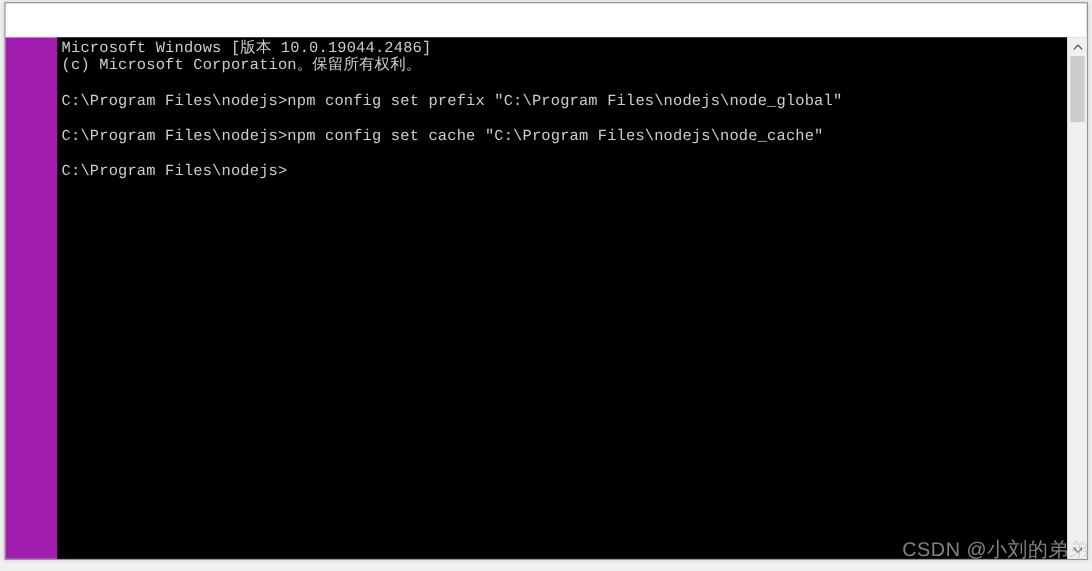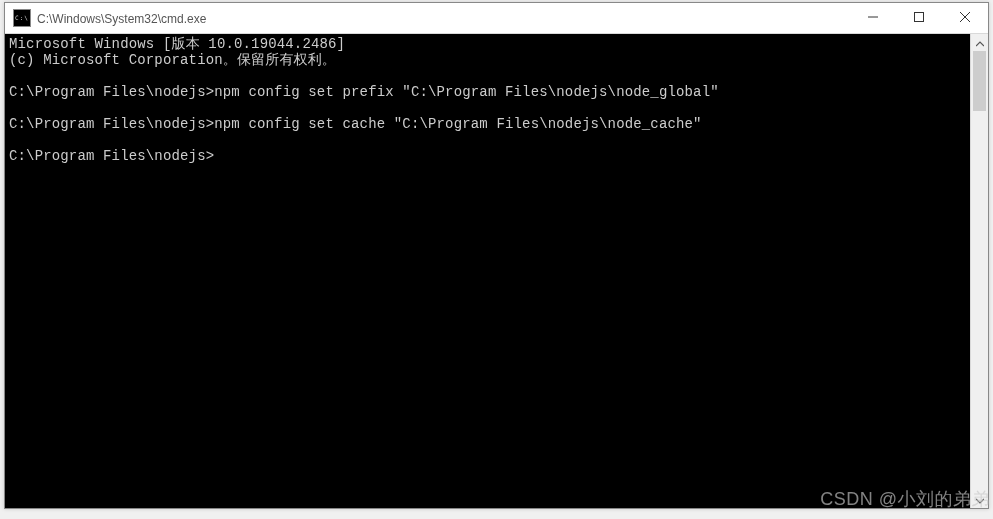--- a/index.html
+++ b/index.html
@@ -3,63 +3,35 @@
 <meta charset="utf-8">
 <style>
   html,body{margin:0;padding:0;height:100%;width:993px;height:519px;font-family:"Segoe UI",Arial,sans-serif;background:#f0f0f0;overflow:hidden;}
   .window{position:absolute;left:4px;top:2px;width:983px;height:505px;border:1px solid #888;background:#fff;box-shadow:0 0 4px rgba(0,0,0,.15);}
   .titlebar{height:30px;display:flex;align-items:center;background:#fff;color:#555;font-size:12px;border-bottom:1px solid #d9d9d9;user-select:none;}
   .titlebar .icon-box{width:16px;height:16px;margin:0 6px 0 8px;background:#000;border:1px solid #888;display:flex;align-items:center;justify-content:center;color:#ccc;font-size:6px;font-family:Consolas,monospace;line-height:1;letter-spacing:1px;}
   .titlebar .title{flex:1;padding-top:1px;}
   .win-btns{display:flex;height:100%;}
   .win-btn{width:46px;height:100%;display:flex;align-items:center;justify-content:center;color:#333;}
   .win-btn svg{width:10px;height:10px;}
-  .client{position:absolute;top:31px;left:0;right:0;bottom:0;background:#a21caf;display:flex;}
+  .client{position:absolute;top:31px;left:0;right:0;bottom:0;background:#a21caf;display:flex;padding-left:47px;}
   .terminal{flex:1;background:#000;color:#ccc;font-family:"NSimSun","SimSun","Consolas","Courier New",monospace;font-size:14px;line-height:16px;padding:2px 2px 4px 4px;white-space:pre;overflow:hidden;letter-spacing:.15px;}
   .scrollbar{width:17px;background:#f0f0f0;display:flex;flex-direction:column;border-left:1px solid #d9d9d9;}
   .sb-btn{height:17px;display:flex;align-items:center;justify-content:center;background:#f0f0f0;color:#555;}
   .sb-btn svg{width:8px;height:8px;}
   .sb-track{flex:1;background:#f0f0f0;position:relative;}
   .sb-thumb{position:absolute;left:2px;right:2px;top:0;height:60px;background:#cdcdcd;}
   .cursor{display:inline-block;width:7px;height:14px;vertical-align:text-bottom;margin-left:1px;}
   .watermark{position:absolute;right:3px;bottom:8px;color:rgba(200,200,200,.65);font-size:18px;font-family:"Microsoft YaHei","SimSun",sans-serif;letter-spacing:.5px;pointer-events:none;user-select:none;}
 </style>
 </head>
 <body>
 
 <div class="window">
 
-  <div class="titlebar">
-    <div class="icon-box">C:\</div>
-    <div class="title">C:\Windows\System32\cmd.exe</div>
-    <div class="win-btns">
-      <div class="win-btn">
-        <span>
-          <svg viewBox="0 0 10 10">
-              <line x1="0" y1="5" x2="10" y2="5" stroke="currentColor" stroke-width="1"></line>
-            </svg>
-        </span>
-      </div>
-      <div class="win-btn">
-        <span>
-          <svg viewBox="0 0 10 10">
-              <rect x="0.5" y="0.5" width="9" height="9" fill="none" stroke="currentColor" stroke-width="1"></rect>
-            </svg>
-        </span>
-      </div>
-      <div class="win-btn close">
-        <span>
-          <svg viewBox="0 0 10 10">
-              <line x1="0" y1="0" x2="10" y2="10" stroke="currentColor" stroke-width="1"></line>
-              <line x1="10" y1="0" x2="0" y2="10" stroke="currentColor" stroke-width="1"></line>
-            </svg>
-        </span>
-      </div>
-    </div>
-  </div>
 
   <div class="client">
     <div class="terminal" id="terminal"><span>Microsoft Windows [版本 10.0.19044.2486]</span>
 <span>(c) Microsoft Corporation。保留所有权利。</span>
 <span></span>
 <span>C:\Program Files\nodejs&gt;npm config set prefix "C:\Program Files\nodejs\node_global"</span>
 <span></span>
 <span>C:\Program Files\nodejs&gt;npm config set cache "C:\Program Files\nodejs\node_cache"</span>
 <span></span>
 <span>C:\Program Files\nodejs&gt;</span><span class="cursor"></span></div>

